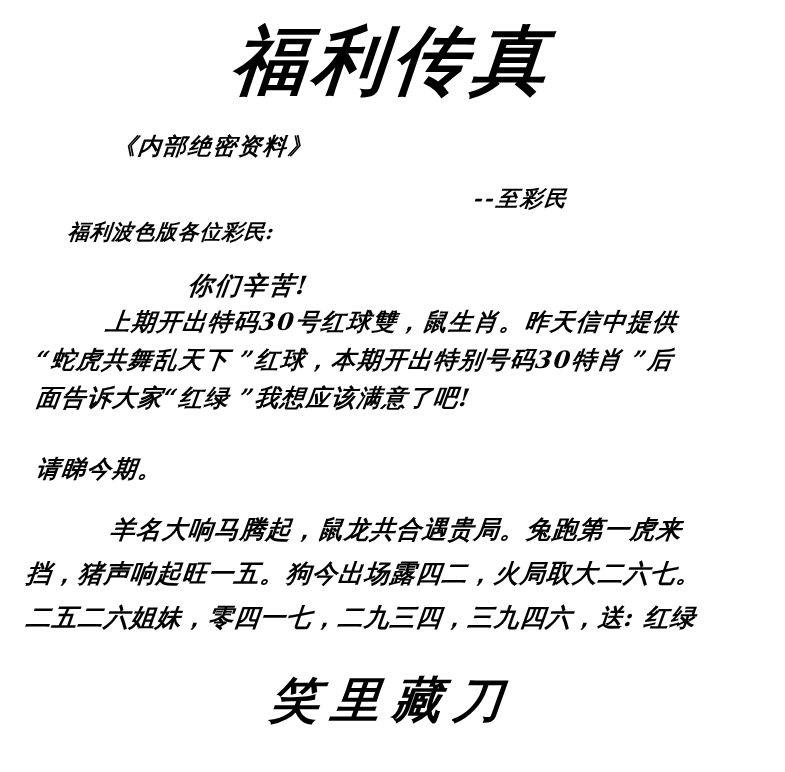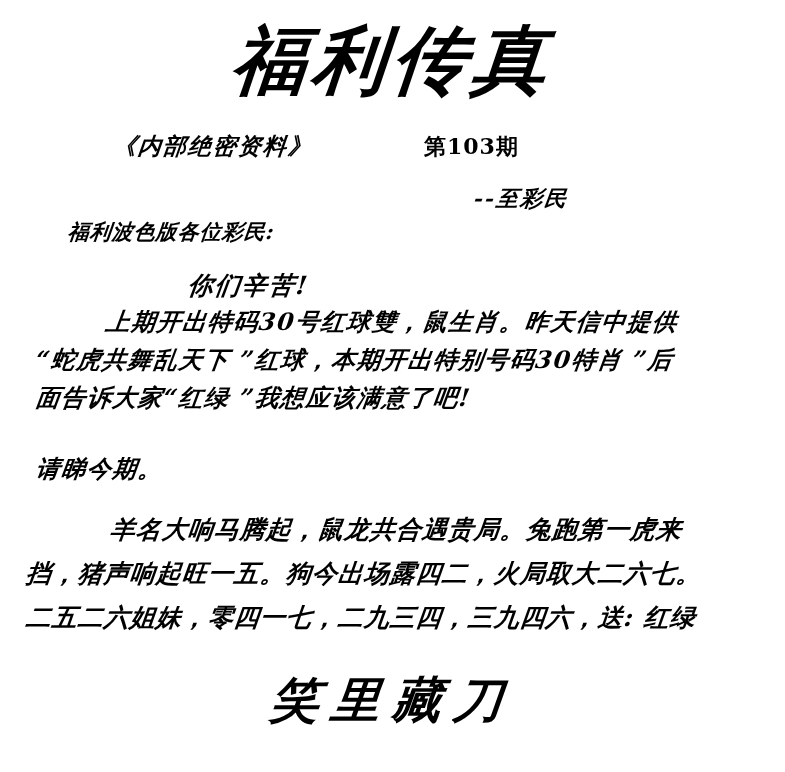--- a/index.html
+++ b/index.html
@@ -158,21 +158,20 @@
 </style>
 </head>
 <body>
 
 <div class="page">
 
   <div class="title">福利传真</div>
 
   <div class="subrow">
     <div class="subtitle-left">《内部绝密资料》</div>
-    <div class="issue">第103期</div>
   </div>
 
   <div class="dedication">--至彩民</div>
 
   <div class="salutation">福利波色版各位彩民:</div>
 
   <div class="exclaim">你们辛苦!</div>
 
   <div class="body-block">
     <div class="body-line indent-1">上期开出特码30号红球雙，鼠生肖。昨天信中提供</div>

